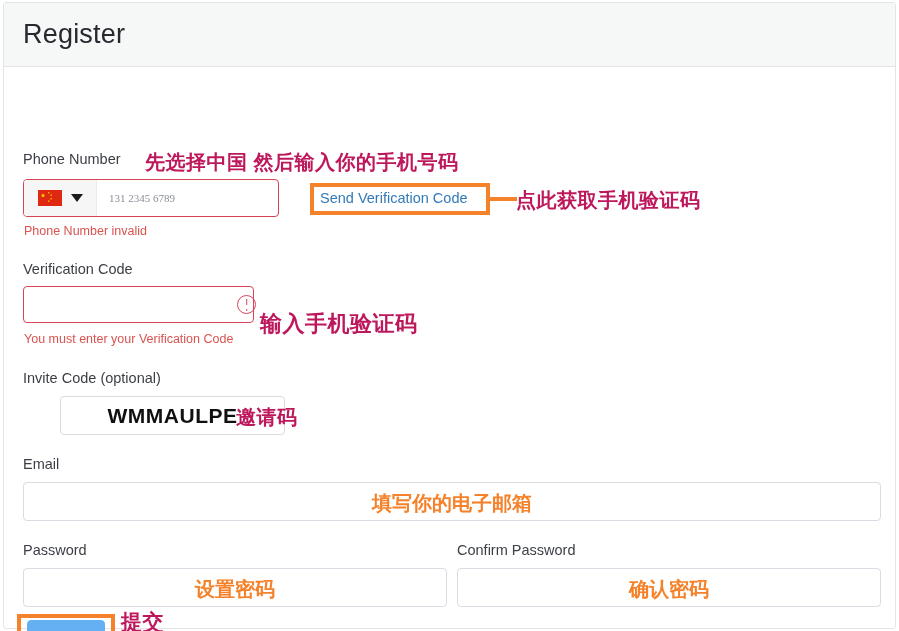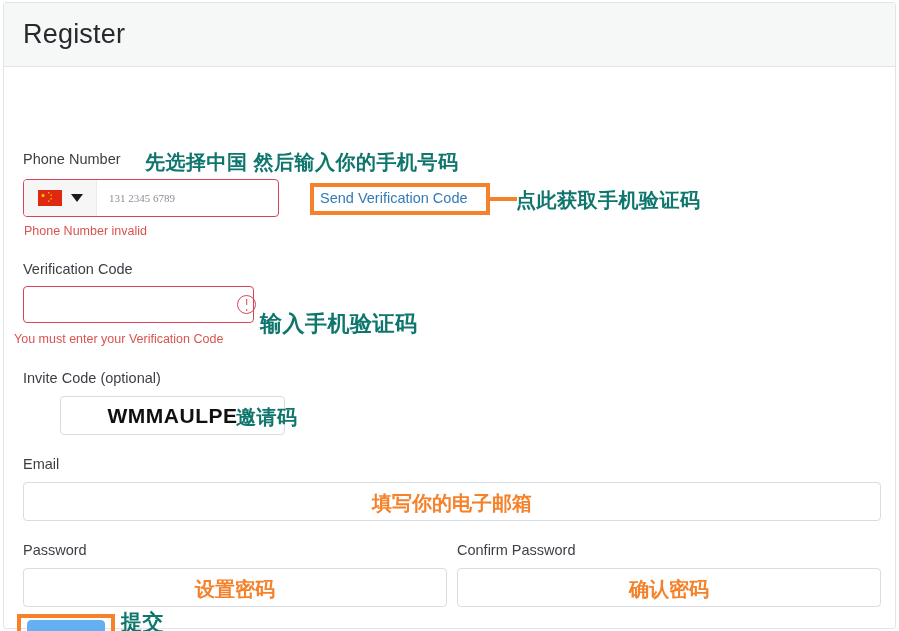--- a/index.html
+++ b/index.html
@@ -220,21 +220,21 @@
     color: #ffffff;
     font-size: 14.5px;
     font-family: "Liberation Sans", sans-serif;
     cursor: pointer;
     padding: 0;
   }
 
   
   .anno-text {
     position: absolute;
-    color: #0f766e;
+    color: #be185d;
     font-weight: 700;
     white-space: nowrap;
     letter-spacing: 0.5px;
     pointer-events: none;
   }
   .anno-box {
     position: absolute;
     border: 4px solid #f5822a;
     box-sizing: border-box;
     pointer-events: none;
@@ -286,21 +286,21 @@
 
       <a class="link abs" style="left:316px; top:123px;">Send Verification Code</a>
 
       <div class="field-label abs" style="left:19px; top:194px;">Verification Code</div>
 
       <div class="input-with-icon" style="left:19px; top:219px; width:231px; height:37px;">
         <input type="text" value="" placeholder="" style="">
         <span class="err-icon"></span>
       </div>
 
-      <div class="help-error abs" style="left:10px; top:265px;text-align:right;">You must enter your Verification Code</div>
+      <div class="help-error abs" style="left:20px; top:265px;text-align:right;">You must enter your Verification Code</div>
 
       <div class="field-label abs" style="left:19px; top:303px;">Invite Code (optional)</div>
 
       <input class="text-input abs" type="text" style="left: 19px; top: 329px; width: 225px; height: 39px; text-align: center; font-size: 21px; font-weight: bold; color: rgb(16, 16, 16); letter-spacing: 0.5px; margin-left: 37px;" value="WMMAULPE">
 
       <div class="field-label abs" style="left:19px; top:389px;">Email</div>
 
       <input class="text-input abs" type="text" style="left: 19px; top: 415px; width: 858px; height: 39px;" placeholder="">
 
       <div class="field-label abs" style="left:19px; top:475px;">Password</div>

